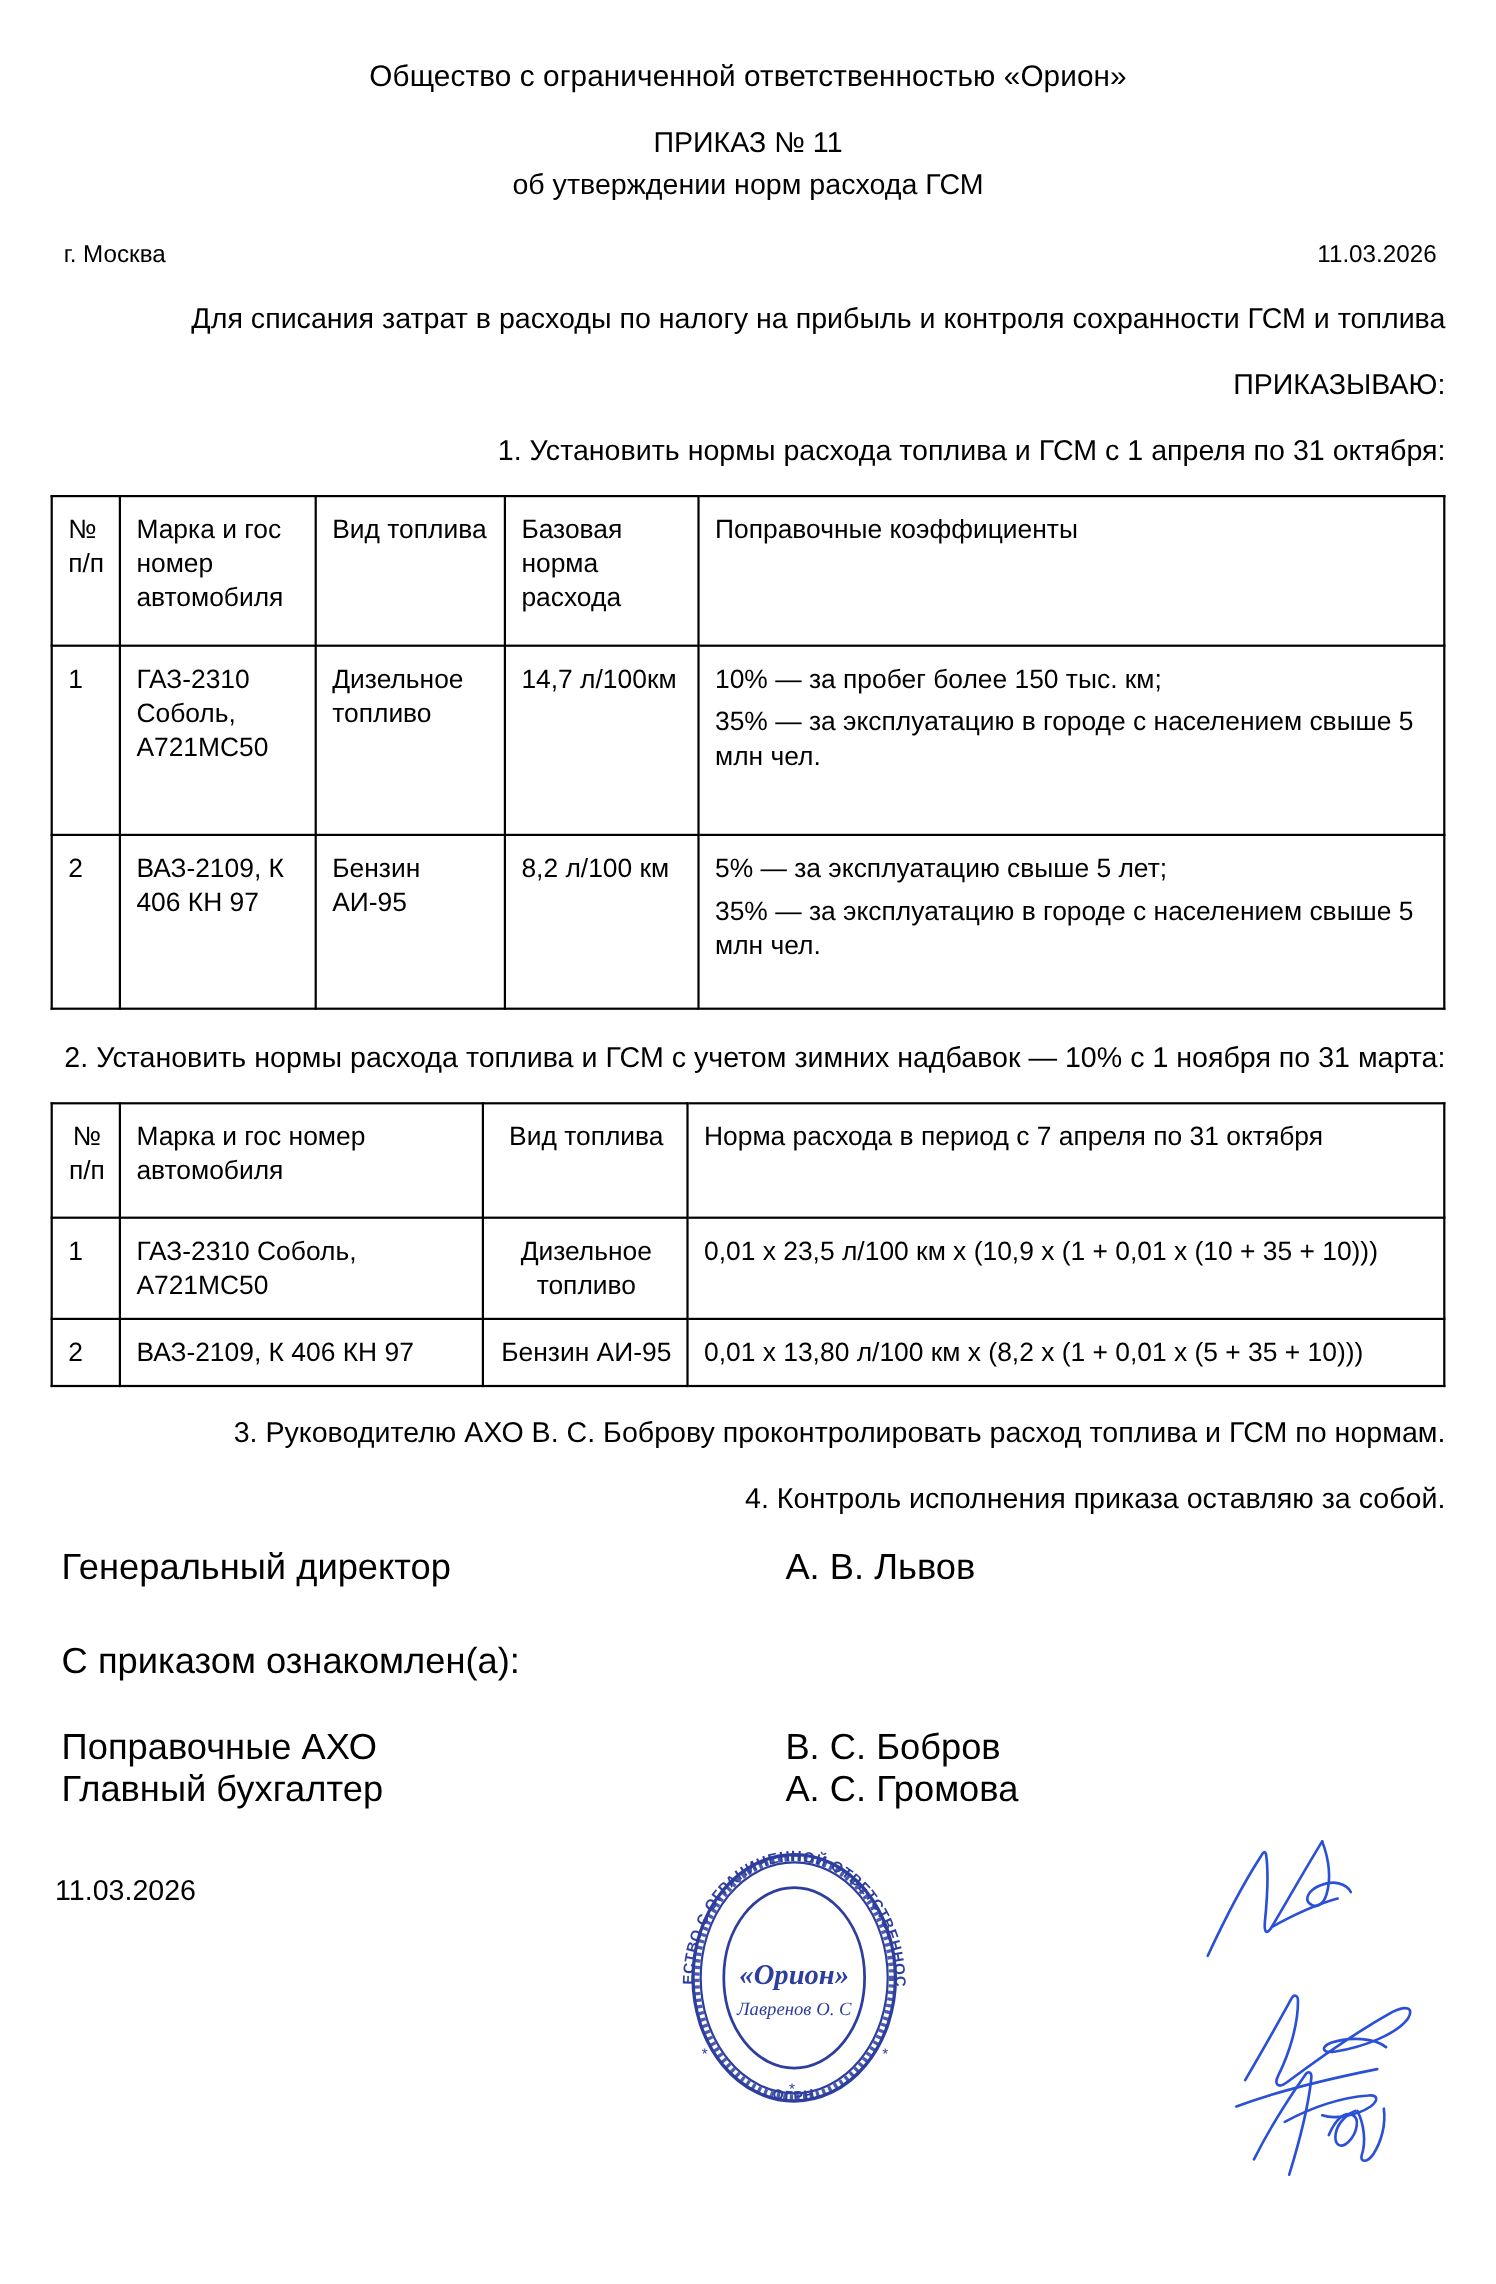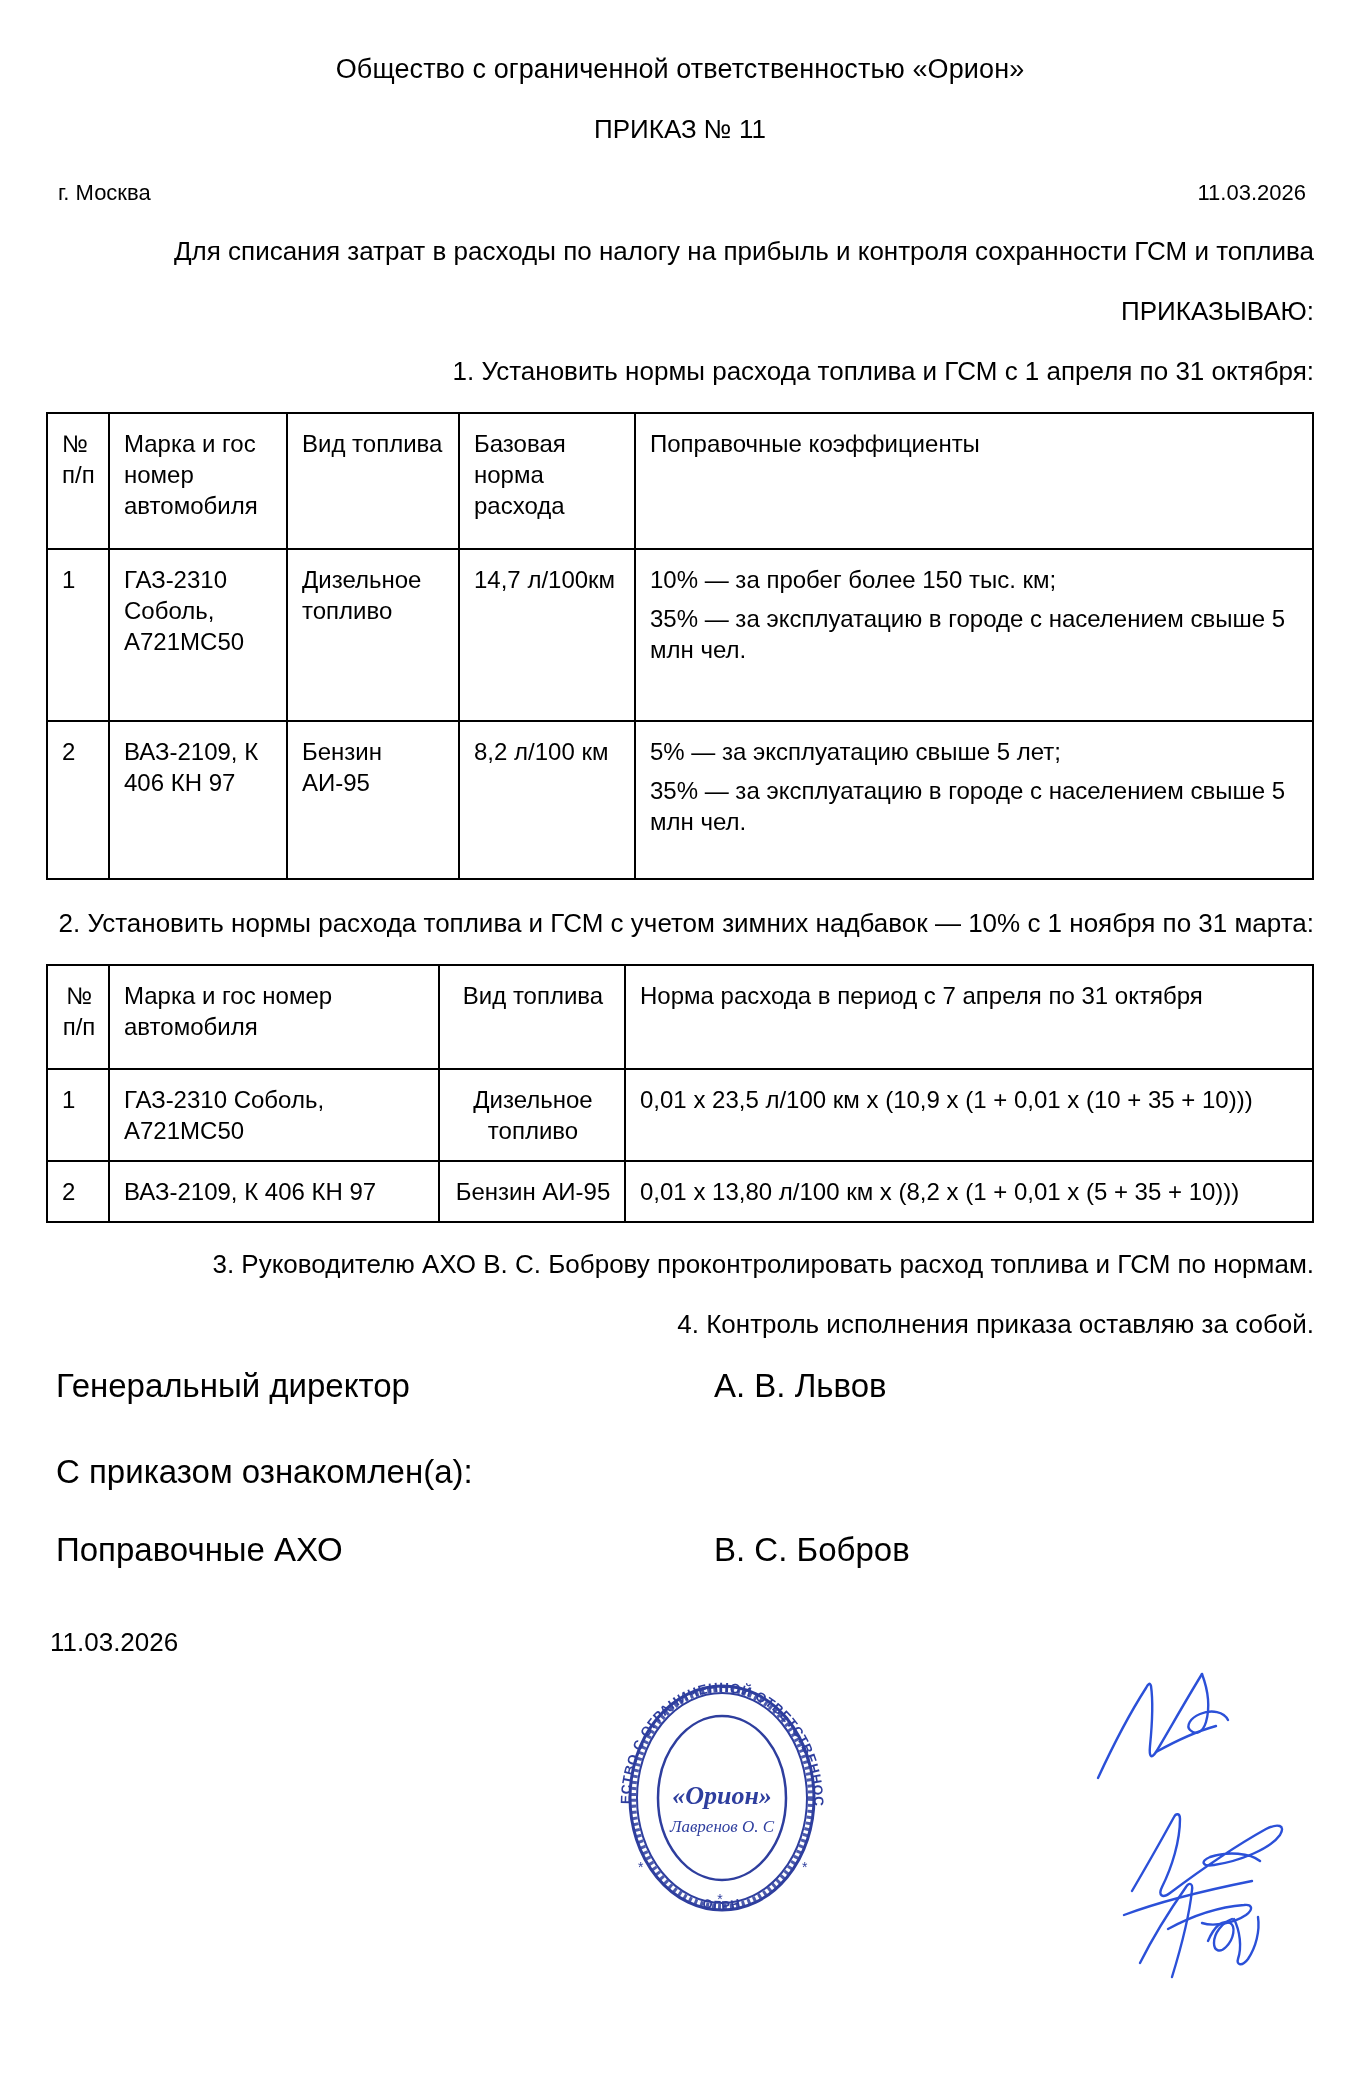--- a/index.html
+++ b/index.html
@@ -171,20 +171,21 @@
   }
 </style>
 </head>
 <body>
 
 <div class="page">
   <div class="content">
 
     <div class="org-title">Общество с ограниченной ответственностью «Орион»</div>
     <div class="order-title">ПРИКАЗ № 11</div>
+    <div class="order-subtitle">об утверждении норм расхода ГСМ</div>
 
     <div class="city-date">
       <span>г. Москва</span>
       <span>11.03.2026</span>
     </div>
 
     <div class="para">Для списания затрат в расходы по налогу на прибыль и контроля сохранности ГСМ и топлива</div>
 
     <div class="para">ПРИКАЗЫВАЮ:</div>
 
@@ -282,20 +283,24 @@
         <div class="sign-right">&nbsp;</div>
       </div>
 
       <div class="spacer-md"></div>
 
       <div class="sign-row">
         <div class="sign-left">Поправочные АХО</div>
         <div class="sign-right">В. С. Бобров</div>
       </div>
 
+      <div class="sign-row">
+        <div class="sign-left">Главный бухгалтер</div>
+        <div class="sign-right">А. С. Громова</div>
+      </div>
     </div>
 
     <div class="final-date">11.03.2026</div>
   </div>
 
   <svg class="stamp" viewBox="0 0 240 240">
     <defs>
       <path id="outerArcTop" d="M 28,128 A 92,112 0 0 1 212,128" fill="none"></path>
       <path id="outerArcBottom" d="M 34,128 A 86,106 0 0 0 206,128" fill="none"></path>
       <path id="centerNamePath" d="M 62,118 A 58,62 0 0 1 178,118" fill="none"></path>

